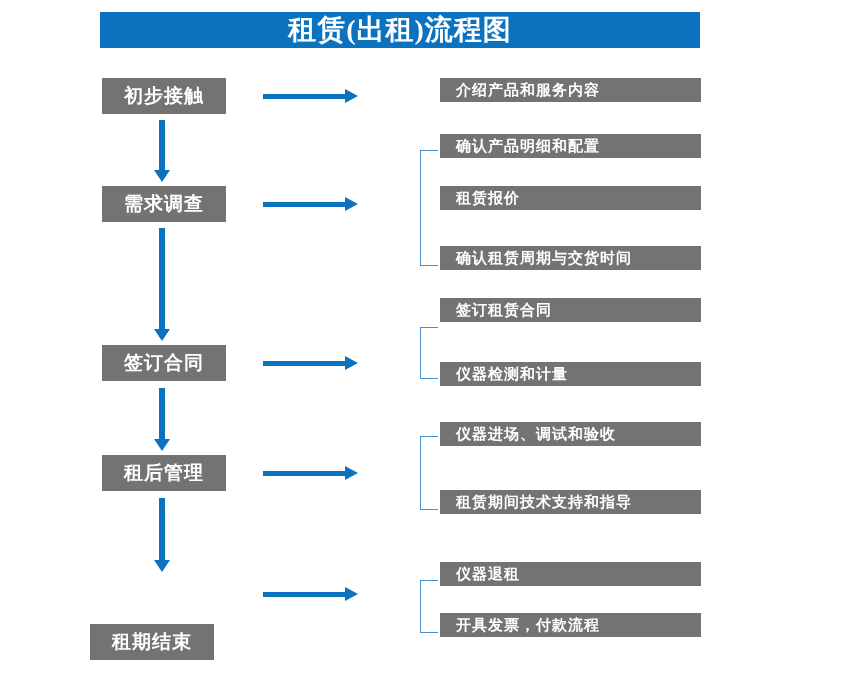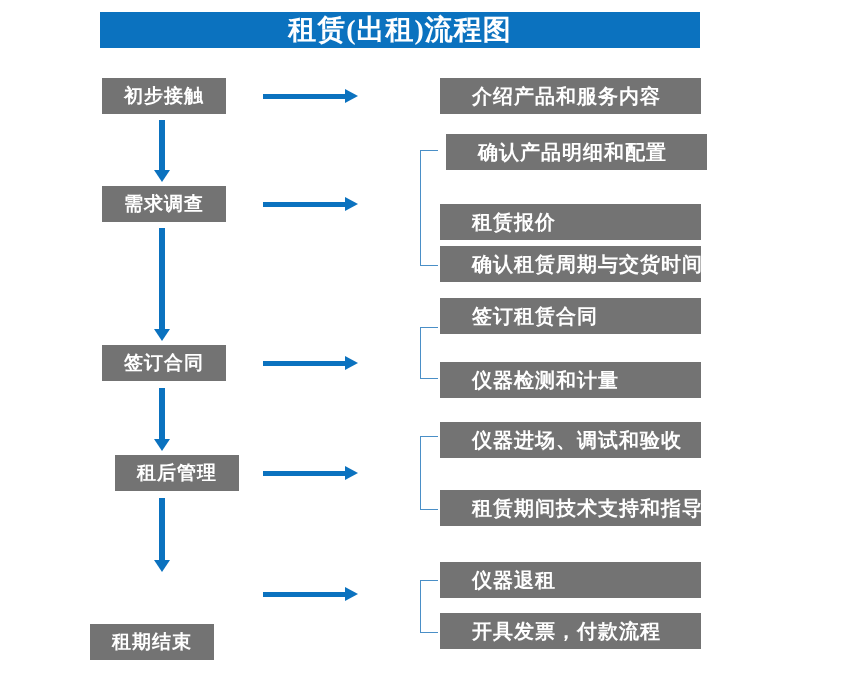--- a/index.html
+++ b/index.html
@@ -31,23 +31,23 @@
   }
   .stage-box {
     width: 124px;
     height: 36px;
     justify-content: center;
     font-size: 19px;
   }
   .task-box {
     left: 440px;
     width: 261px;
-    height: 36px;
-    padding-left: 32px;
-    font-size: 20px;
+    height: 24px;
+    padding-left: 16px;
+    font-size: 15px;
   }
   .title-bar {
     position: absolute;
     left: 100px;
     top: 12px;
     width: 600px;
     height: 36px;
     background: #0b72bf;
     color: #ffffff;
     display: flex;
@@ -122,21 +122,21 @@
 <div id="canvas">
 
   <div class="title-bar">租赁(出租)流程图</div>
 
   <div class="box stage-box" style="left:102px; top:78px;">初步接触</div>
 
   <div class="box stage-box" style="left:102px; top:186px;">需求调查</div>
 
   <div class="box stage-box" style="left:102px; top:345px;">签订合同</div>
 
-  <div class="box stage-box" style="left:102px; top:455px;margin-left:13px;">租后管理</div>
+  <div class="box stage-box" style="left:102px; top:455px;">租后管理</div>
 
   <div class="box stage-box" style="left:90px; top:576px;margin-top:48px;">租期结束</div>
 
   <div class="v-arrow" style="top:120px; height:62px;">
     <div class="shaft" style="height:50px;"></div>
     <div class="head"></div>
   </div>
 
   <div class="v-arrow" style="top:228px; height:113px;">
     <div class="shaft" style="height:101px;"></div>
@@ -181,23 +181,23 @@
   <div class="bracket" style="top:150px; height:116px;"></div>
 
   <div class="bracket" style="top:327px; height:52px;"></div>
 
   <div class="bracket" style="top:436px; height:74px;"></div>
 
   <div class="bracket" style="top:580px; height:53px;"></div>
 
   <div class="box task-box" style="top:78px;">介绍产品和服务内容</div>
 
-  <div class="box task-box" style="top:134px;margin-left:6px;">确认产品明细和配置</div>
-
-  <div class="box task-box" style="top:204px;">租赁报价</div>
+  <div class="box task-box" style="top:134px;">确认产品明细和配置</div>
+
+  <div class="box task-box" style="top:186px;">租赁报价</div>
 
   <div class="box task-box" style="top:246px;">确认租赁周期与交货时间</div>
 
   <div class="box task-box" style="top:298px;">签订租赁合同</div>
 
   <div class="box task-box" style="top:362px;">仪器检测和计量</div>
 
   <div class="box task-box" style="top:422px;">仪器进场、调试和验收</div>
 
   <div class="box task-box" style="top:490px;">租赁期间技术支持和指导</div>

